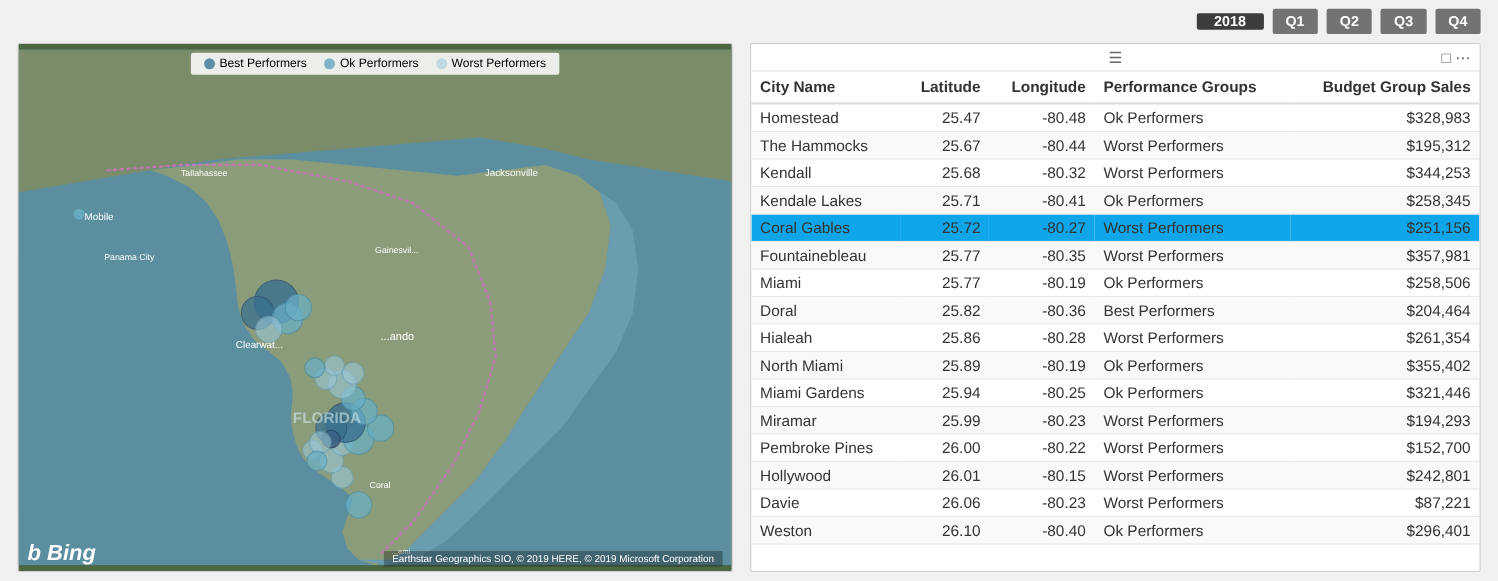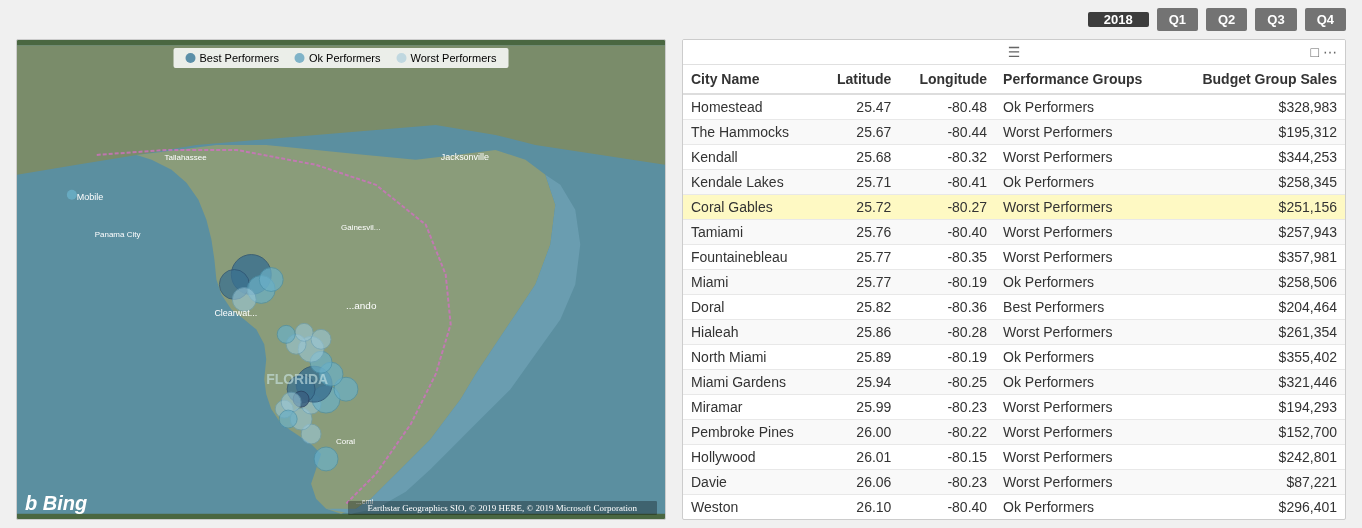--- a/index.html
+++ b/index.html
@@ -96,23 +96,22 @@
       height: 100%;
     }
 
     .map-attribution {
       position: absolute;
       bottom: 4px;
       right: 8px;
       font-size: 9px;
       color: #fff;
       background: rgba(0,0,0,0.3);
-      padding: 2px 20px;
+      padding: 2px 8px;
       border-radius: 1px;
-      font-family: Liberation Serif, serif;
     }
 
     .bing-logo {
       position: absolute;
       bottom: 4px;
       left: 8px;
       font-size: 20px;
       color: #fff;
       font-style: italic;
       font-weight: bold;
@@ -182,21 +181,21 @@
     tbody tr td {
       padding: 4px 8px;
       border-bottom: 1px solid #e8e8e8;
       color: #333;
       white-space: nowrap;
     }
 
     tbody tr:nth-child(even) { background: #f9f9f9; }
 
     tbody tr.highlighted {
-      background: #fef9c3;
+      background: #0ea5e9;
       margin-top: 16px;
     }
 
     
     td.num, th.num {
       text-align: right;
     }
   </style>
 </head>
 <body>
@@ -350,27 +349,20 @@
     <td class="num">$258,345</td>
   </tr>
             <tr class="highlighted">
     <td>Coral Gables</td>
     <td class="num">25.72</td>
     <td class="num">-80.27</td>
     <td>Worst Performers</td>
     <td class="num">$251,156</td>
   </tr>
             <tr>
-    <td>Tamiami</td>
-    <td class="num">25.76</td>
-    <td class="num">-80.40</td>
-    <td>Worst Performers</td>
-    <td class="num">$257,943</td>
-  </tr>
-            <tr>
     <td>Fountainebleau</td>
     <td class="num">25.77</td>
     <td class="num">-80.35</td>
     <td>Worst Performers</td>
     <td class="num">$357,981</td>
   </tr>
             <tr>
     <td>Miami</td>
     <td class="num">25.77</td>
     <td class="num">-80.19</td>

